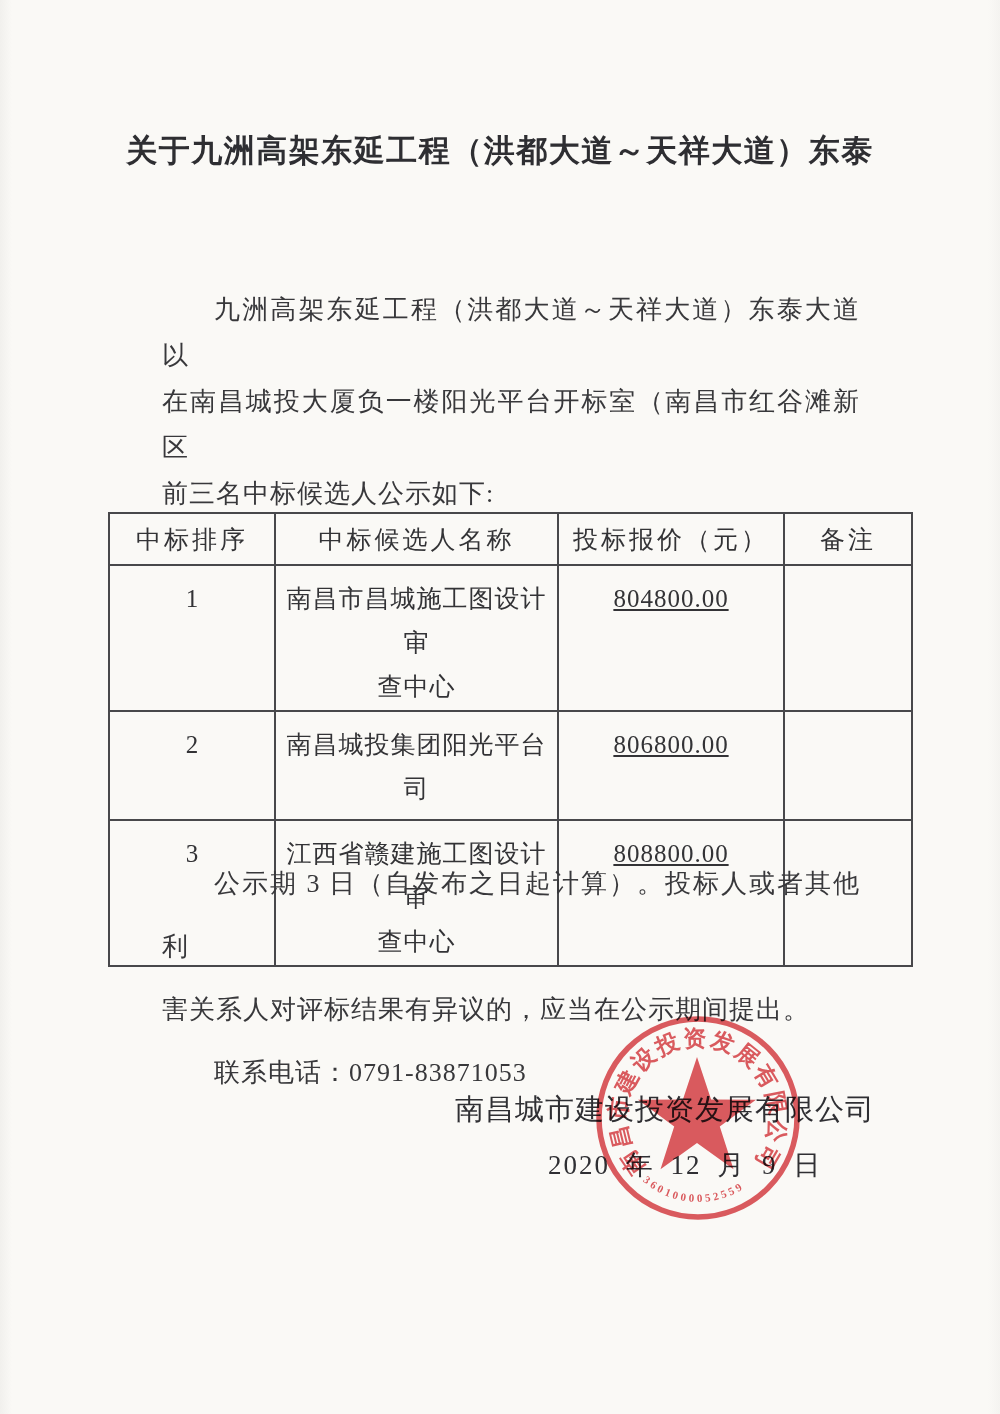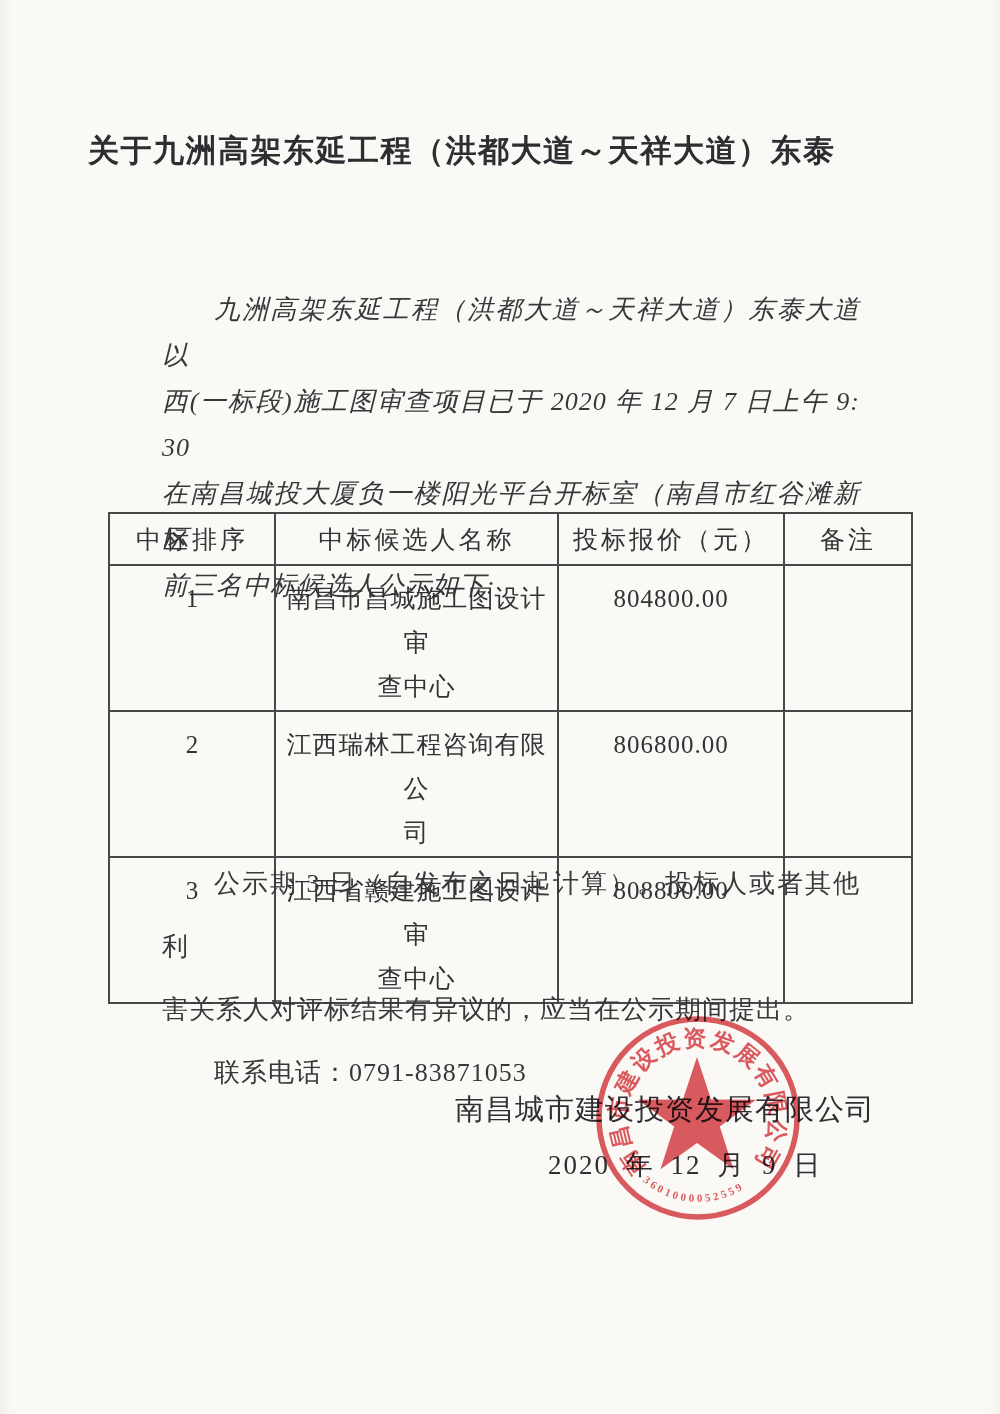--- a/index.html
+++ b/index.html
@@ -7,48 +7,48 @@
     position:relative;
     width:1000px; height:1414px;
     margin:0 auto;
     background:linear-gradient(90deg,#f1f0ed 0px,#faf9f6 12px,#faf9f6 988px,#f4f3f0 1000px);
     font-family:"Liberation Serif","DejaVu Serif",serif;
     color:#343437;
     overflow:hidden;
   }
   .title {
     position:absolute; top:122px; left:88px; width:824px;
-    text-align:left; font-size:31px; font-weight:bold;
+    text-align:center; font-size:31px; font-weight:bold;
     line-height:57px; letter-spacing:1.5px; color:#2e2e32;
   }
   .para {
     position:absolute; left:162px; width:698px;
     font-size:26px; line-height:46px; letter-spacing:1px; color:#38383b;
   }
-  #para1 { top:287px;font-style:italic; }
+  #para1 { top:287px; }
   #para2 { top:852px; line-height:63px; }
   .jline { text-align:justify; text-align-last:justify; }
   .lline { text-align:left; }
   .indent { text-indent:52px; }
   table.bid {
     position:absolute; left:108px; top:512px; width:803px;
     border-collapse:collapse; table-layout:fixed;
     font-family:"Liberation Serif","DejaVu Serif",serif;
   }
   .bid th, .bid td { border:2px solid #48484b; background:transparent; }
   .bid th {
     height:48px; font-size:25px; font-weight:normal;
     letter-spacing:3px; color:#333336; text-align:center;
   }
   .bid td {
     height:95px; vertical-align:top; text-align:center;
     padding-top:11px; font-size:25px; line-height:44px; color:#333336;
   }
   .bid td.name-cell { letter-spacing:1px;border-radius:31px; }
-  .bid td.price-cell { letter-spacing:1px; }
+  .bid td.price-cell { letter-spacing:1px;text-decoration:underline; }
   .sig-company {
     position:absolute; top:1090px; left:420px; width:490px;
     text-align:center; font-size:29px; letter-spacing:1px; color:#2f2f33;
   }
   .sig-date {
     position:absolute; top:1147px; left:480px; width:410px;
     text-align:center; font-size:27px; letter-spacing:2px; word-spacing:7px; color:#2f2f33;
   }
   .stamp {
     position:absolute; left:592px; top:1012px; width:212px; height:212px;
@@ -60,21 +60,20 @@
 <body>
 
 <div class="page">
 
   <div class="title">
     <div>关于九洲高架东延工程（洪都大道～天祥大道）东泰</div>
   </div>
 
   <div class="para" id="para1">
     <div class="jline indent">九洲高架东延工程（洪都大道～天祥大道）东泰大道以</div>
-    <div class="jline">西(一标段)施工图审查项目已于 2020 年 12 月 7 日上午 9: 30</div>
     <div class="jline">在南昌城投大厦负一楼阳光平台开标室（南昌市红谷滩新区</div>
     <div class="lline">前三名中标候选人公示如下:</div>
   </div>
 
   <table class="bid">
     <colgroup>
       <col style="width:166px">
         <col style="width:283px">
         <col style="width:226px">
         <col style="width:128px">
@@ -91,21 +90,21 @@
       <td class="name-cell">
         <div>南昌市昌城施工图设计审</div>
         <div>查中心</div>
       </td>
       <td class="price-cell">804800.00</td>
       <td></td>
     </tr>
     <tr>
       <td>2</td>
       <td class="name-cell">
-        <div>江西瑞林工程咨询有限公</div>
+        <div>南昌城投集团阳光平台</div>
         <div>司</div>
       </td>
       <td class="price-cell">806800.00</td>
       <td></td>
     </tr>
     <tr>
       <td>3</td>
       <td class="name-cell">
         <div>江西省赣建施工图设计审</div>
         <div>查中心</div>

